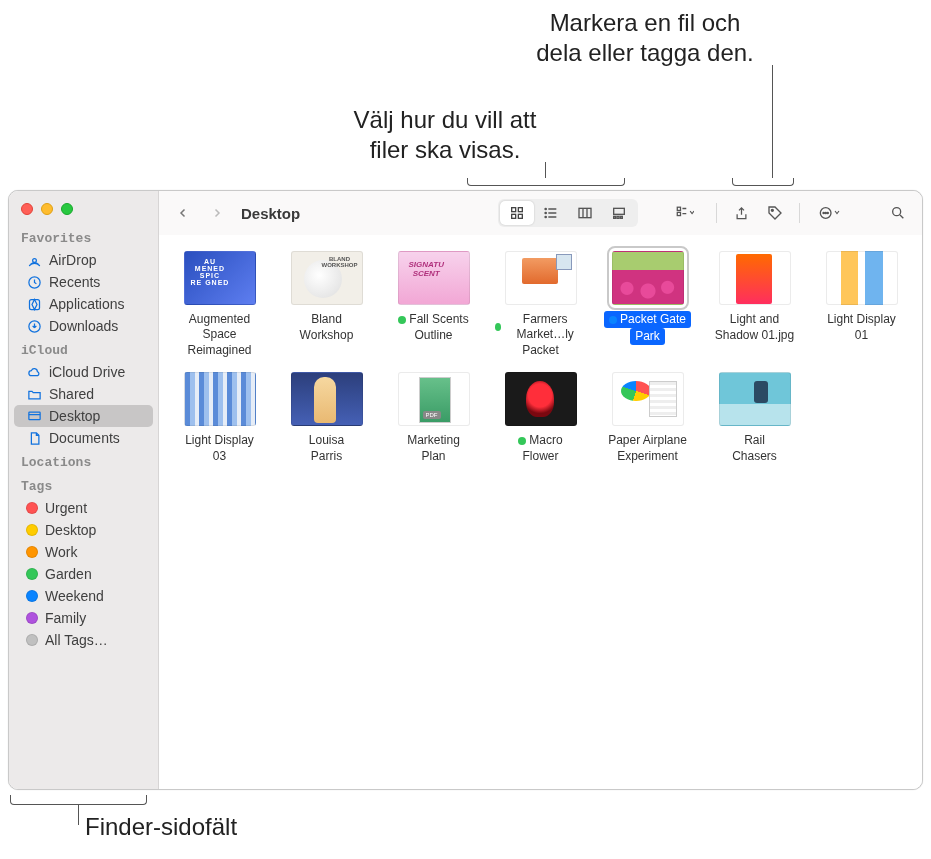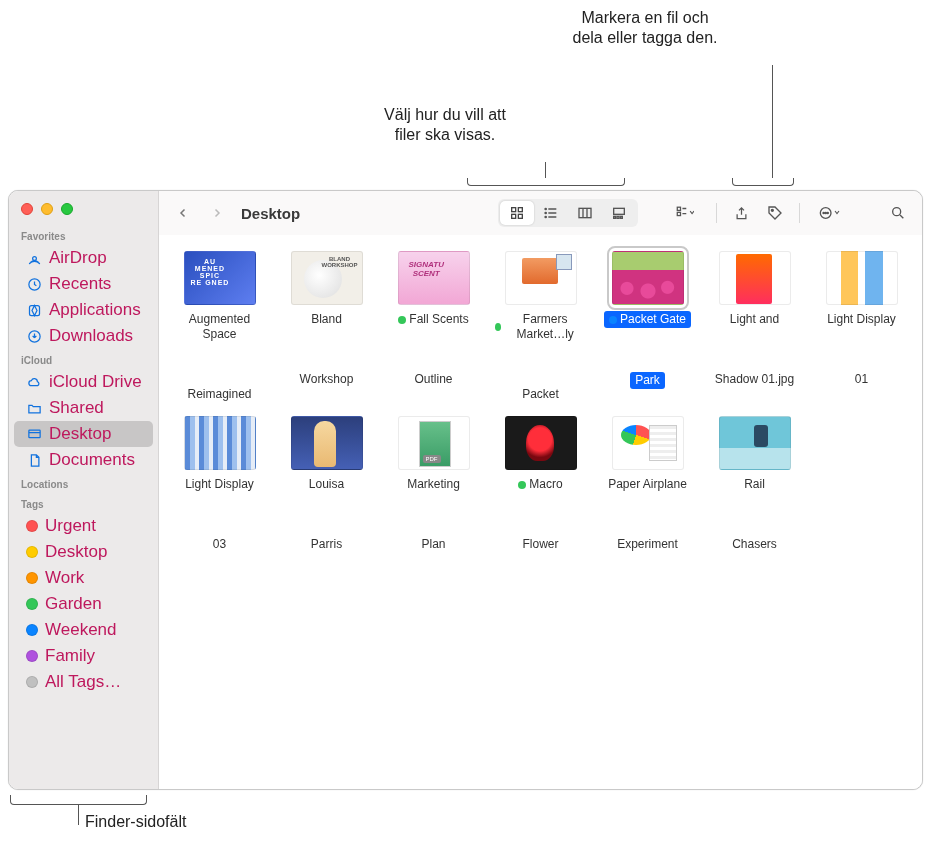--- a/index.html
+++ b/index.html
@@ -8,21 +8,21 @@
     font-size: 13px;
     color: #333;
     background: #fff;
     width: 931px;
     height: 859px;
     position: relative;
   }
   
   .callout {
     position: absolute;
-    font-size: 16px;
+    font-size: 24px;
     color: #222;
     text-align: center;
     line-height: 1.25;
     white-space: pre-line;
   }
   .callout-line {
     position: absolute;
     background: #555;
   }
   .callout-bracket {
@@ -58,32 +58,33 @@
     gap: 8px;
     padding: 6px 12px 10px 12px;
   }
   .tl {
     width: 12px; height: 12px; border-radius: 50%;
   }
   .tl.red { background: #ff5f57; border:1px solid #e24238;}
   .tl.yellow { background: #febc2e; border:1px solid #dfa013;}
   .tl.green { background: #28c840; border:1px solid #17a82b;}
   .section-header {
-    font-size: 10px;
+    font-size: 13px;
     color: #8a8a8a;
     font-weight: 600;
     padding: 6px 12px 3px 12px;
+    font-family: Liberation Mono, monospace;
   }
   .sidebar-item {
     display: flex;
     align-items: center;
     gap: 7px;
     padding: 3px 10px 3px 12px;
-    font-size: 17px;
-    color: #be185d;
+    font-size: 14px;
+    color: #404040;
     cursor: default;
     border-radius: 5px;
     margin: 0 5px;
   }
   .sidebar-item.selected {
     background: #c8c6c6;
   }
   .sidebar-item .sicon {
     width: 16px; height: 16px;
     display: flex; align-items: center; justify-content: center;
@@ -177,21 +178,20 @@
   }
   .flabel {
     font-size: 12px;
     color:#333;
     margin-top: 6px;
     max-width: 100px;
     line-height: 1.25;
     display:flex;
     flex-direction:column;
     align-items:center;
-    gap:44px;
   }
   .flabel .row1 {
     display:flex; align-items:center; gap:3px;
     padding: 1px 4px; border-radius:3px;
   }
   .file.selected .flabel .row1,
   .file.selected .flabel .row2 {
     background:#0a66ff; color:#fff; border-radius:3px; padding:1px 5px;
   }
   .fdot {

